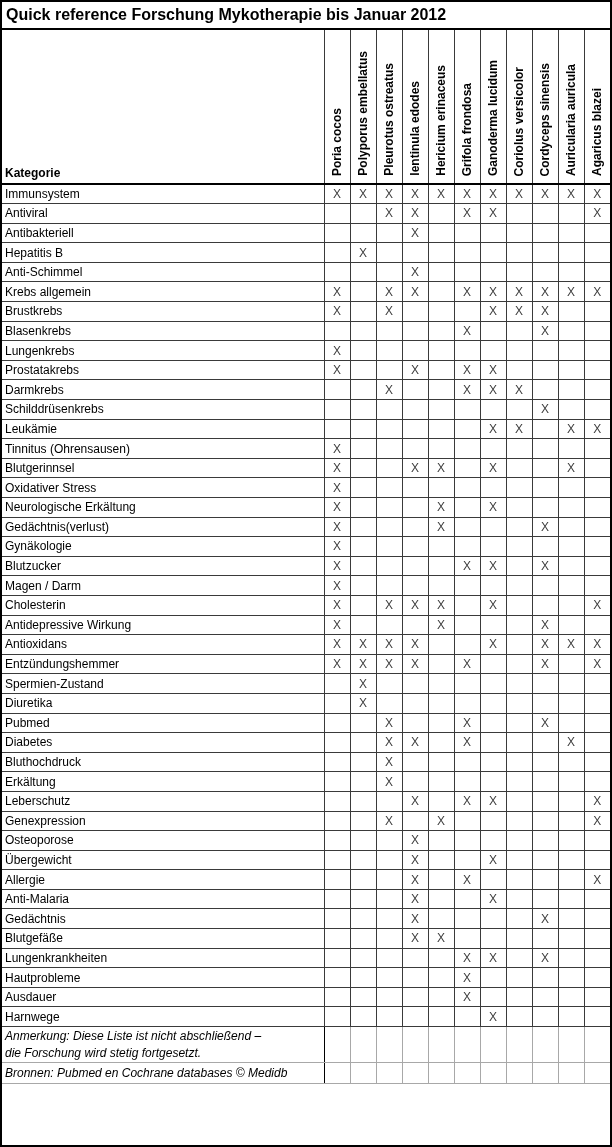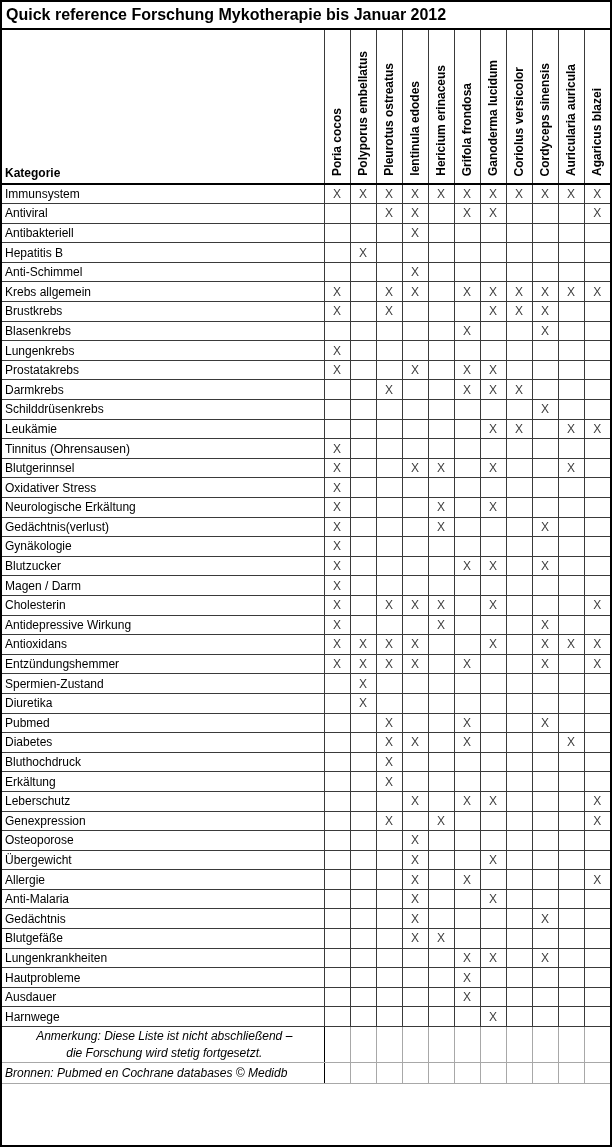--- a/index.html
+++ b/index.html
@@ -65,21 +65,21 @@
     font-size: 12px;
     padding-left: 3px;
     white-space: nowrap;
   }
   td.mark {
     text-align: center;
     font-size: 12px;
     color: var(--mark, #3f3f3f);
   }
   tfoot td { border-color: var(--grid-light, #a8a8a8); }
-  tfoot tr.note-row td { border-top: 1px solid var(--grid-dark, #3a3a3a); text-align: center; }
+  tfoot tr.note-row td { border-top: 1px solid var(--grid-dark, #3a3a3a); }
   tfoot tr.note-row { height: 36px; }
   tfoot tr.source-row { height: 21px; margin-left: 19px; }
   td.foot-text {
     font-size: 12px;
     font-style: italic;
     padding-left: 3px;
     white-space: nowrap;
     border-right: 1px solid var(--border-outer, #000);
   }
   td.foot-text .fl { line-height: 17px; }

